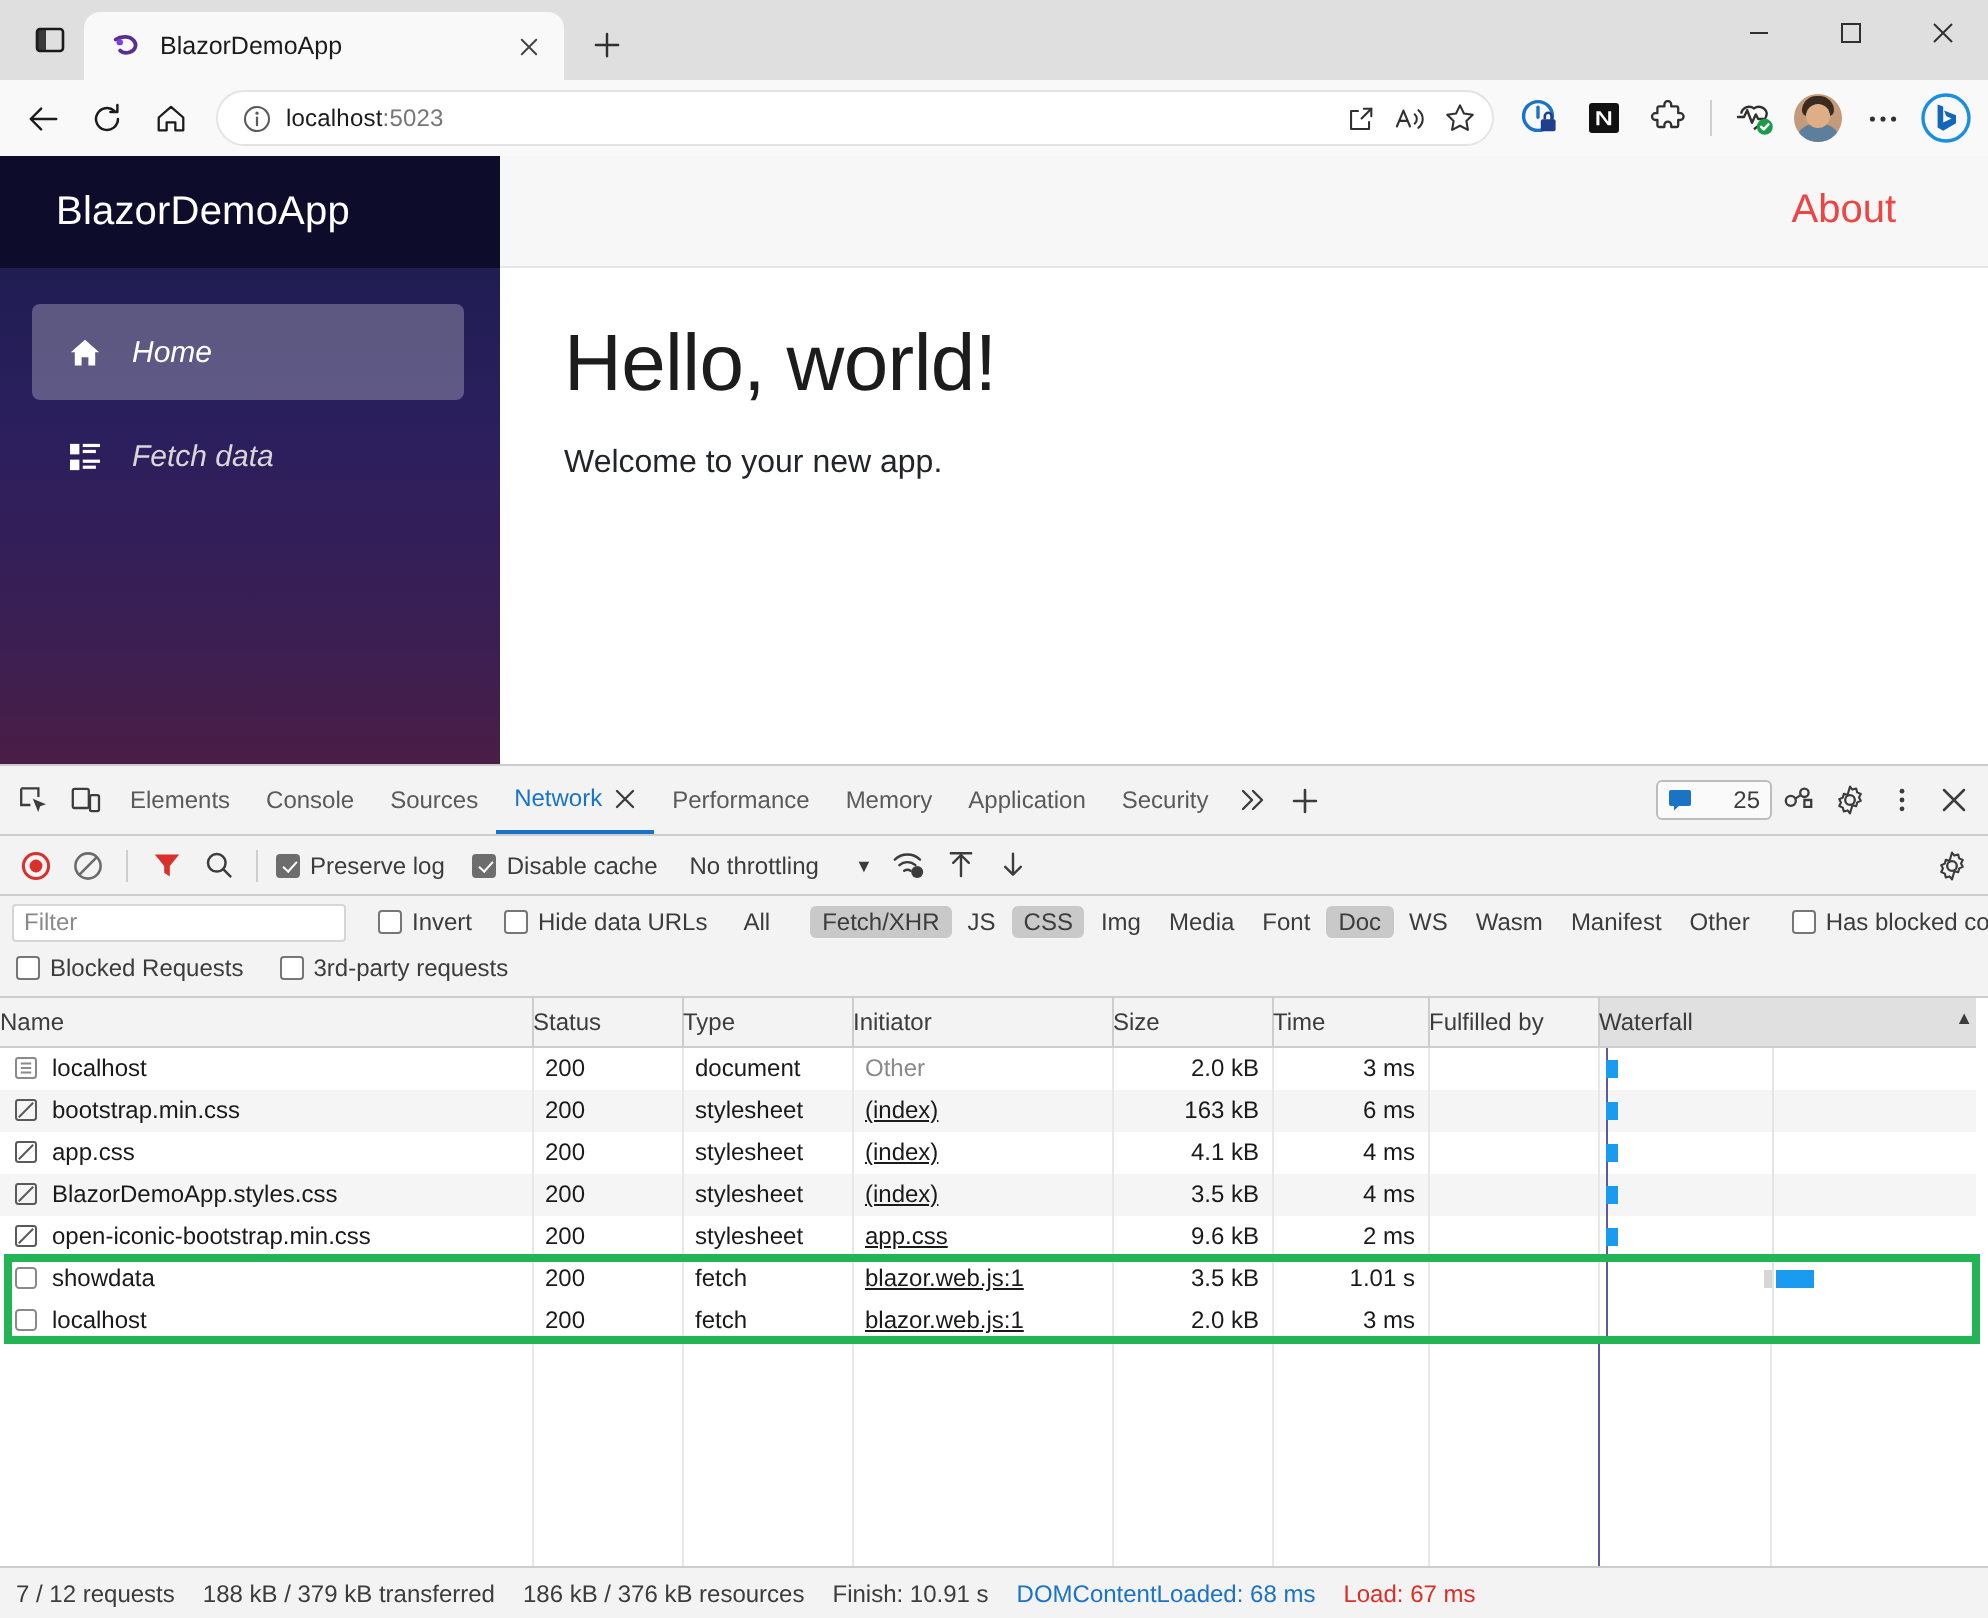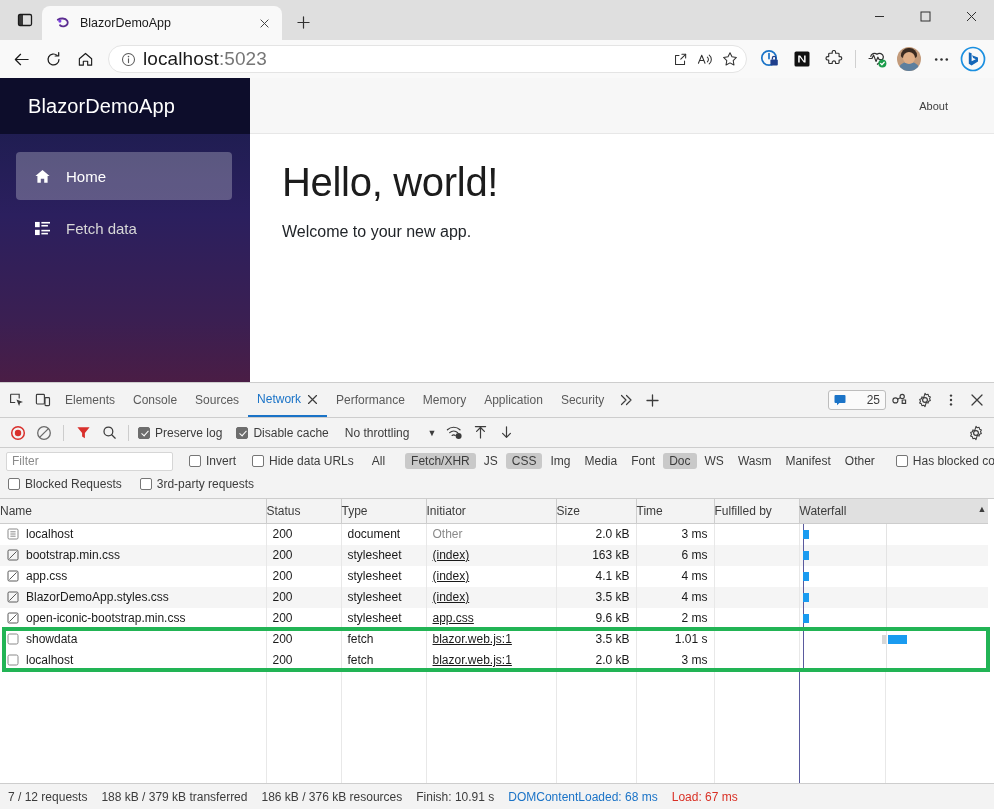--- a/index.html
+++ b/index.html
@@ -58,21 +58,21 @@
   .tb-btn {
     width: 30px; height: 30px; border-radius: 5px; flex: 0 0 30px;
     display: flex; align-items: center; justify-content: center; cursor: pointer;
   }
   .omnibox {
     flex: 1; height: 28px; background: #ffffff; border-radius: 14px;
     display: flex; align-items: center; margin: 0 6px; padding: 0 4px 0 8px;
     border: 1px solid #e4e4e4;
   }
   .omni-info { width: 22px; height: 22px; display: flex; align-items: center; justify-content: center; flex: 0 0 22px; }
-  .omni-url { flex: 1; font-size: 19px; color: #1b1b1b; padding-left: 4px; letter-spacing: .1px; }
+  .omni-url { flex: 1; font-size: 12px; color: #1b1b1b; padding-left: 4px; letter-spacing: .1px; }
   .omni-url .dim { color: #767676; }
   .omni-actions { display: flex; align-items: center; gap: 1px; }
   .omni-btn { width: 24px; height: 24px; border-radius: 12px; display: flex; align-items: center; justify-content: center; cursor: pointer; }
   .tb-sep { width: 1px; height: 18px; background: #d0d0d0; margin: 0 4px; }
   .avatar {
     width: 24px; height: 24px; border-radius: 50%; overflow: hidden;
     background: #c39b7b; position: relative; cursor: pointer;
   }
   .avatar .hair { position:absolute; left:4px; top:1px; width:16px; height:10px; background:#3a2a20; border-radius:8px 8px 3px 3px;}
   .avatar .face { position:absolute; left:6px; top:5px; width:12px; height:12px; background:#e0ae86; border-radius:50%;}
@@ -83,34 +83,34 @@
   .viewport { height: 304px; display: flex; background: #fff; position: relative; }
   .bd-sidebar {
     width: 250px; flex: 0 0 250px;
     background: linear-gradient(180deg, #1b1b3a 0%, #1e1d50 14%, #2b1f5e 45%, #3b1f52 80%, #4a1d45 100%);
     display: flex; flex-direction: column;
   }
   .bd-brand {
     height: 56px; background: #0d0d2b; display: flex; align-items: center;
     padding-left: 28px; color: #fff; font-size: 20px; letter-spacing: .1px;
   }
-  .bd-nav { padding: 18px 18px 0 16px; display: flex; flex-direction: column; gap: 4px; }
+  .bd-nav { padding: 18px 18px 0 16px; display: flex; flex-direction: column; gap: 4px; font-style: italic; }
   .bd-nav-item {
     display: flex; align-items: center; gap: 14px; height: 48px;
     padding-left: 16px; border-radius: 4px; color: #d7d7d7; font-size: 15px; cursor: pointer;
   }
   .bd-nav-item.active { background: rgba(255,255,255,.26); color: #fff; }
   .bd-nav-icon { width: 20px; display: flex; align-items: center; justify-content: center; }
 
   .bd-main { flex: 1; background: #fff; display: flex; flex-direction: column; }
   .bd-topbar {
     height: 56px; background: #f7f7f7; border-bottom: 1px solid #e7e7e7;
     display: flex; align-items: center; justify-content: flex-end; padding-right: 46px;
   }
-  .bd-about { color: #404040; font-size: 11px; text-decoration: none; cursor: pointer; }
+  .bd-about { color: #ef4444; font-size: 20px; text-decoration: none; cursor: pointer; }
   .bd-content { padding: 26px 32px; }
   .bd-h1 { font-size: 40px; font-weight: 400; color: #1c1c1c; margin: 0 0 18px 0; letter-spacing: -.3px; }
   .bd-p { font-size: 16px; color: #212529; margin: 0; }
 
   
   .devtools {
     position: absolute; left: 0; top: 382px; width: 994px; height: 427px;
     background: #7dd3fc; border-top: 1px solid #cdcdcd;
     font-family: "Liberation Sans", sans-serif; display: flex; flex-direction: column;
   }

